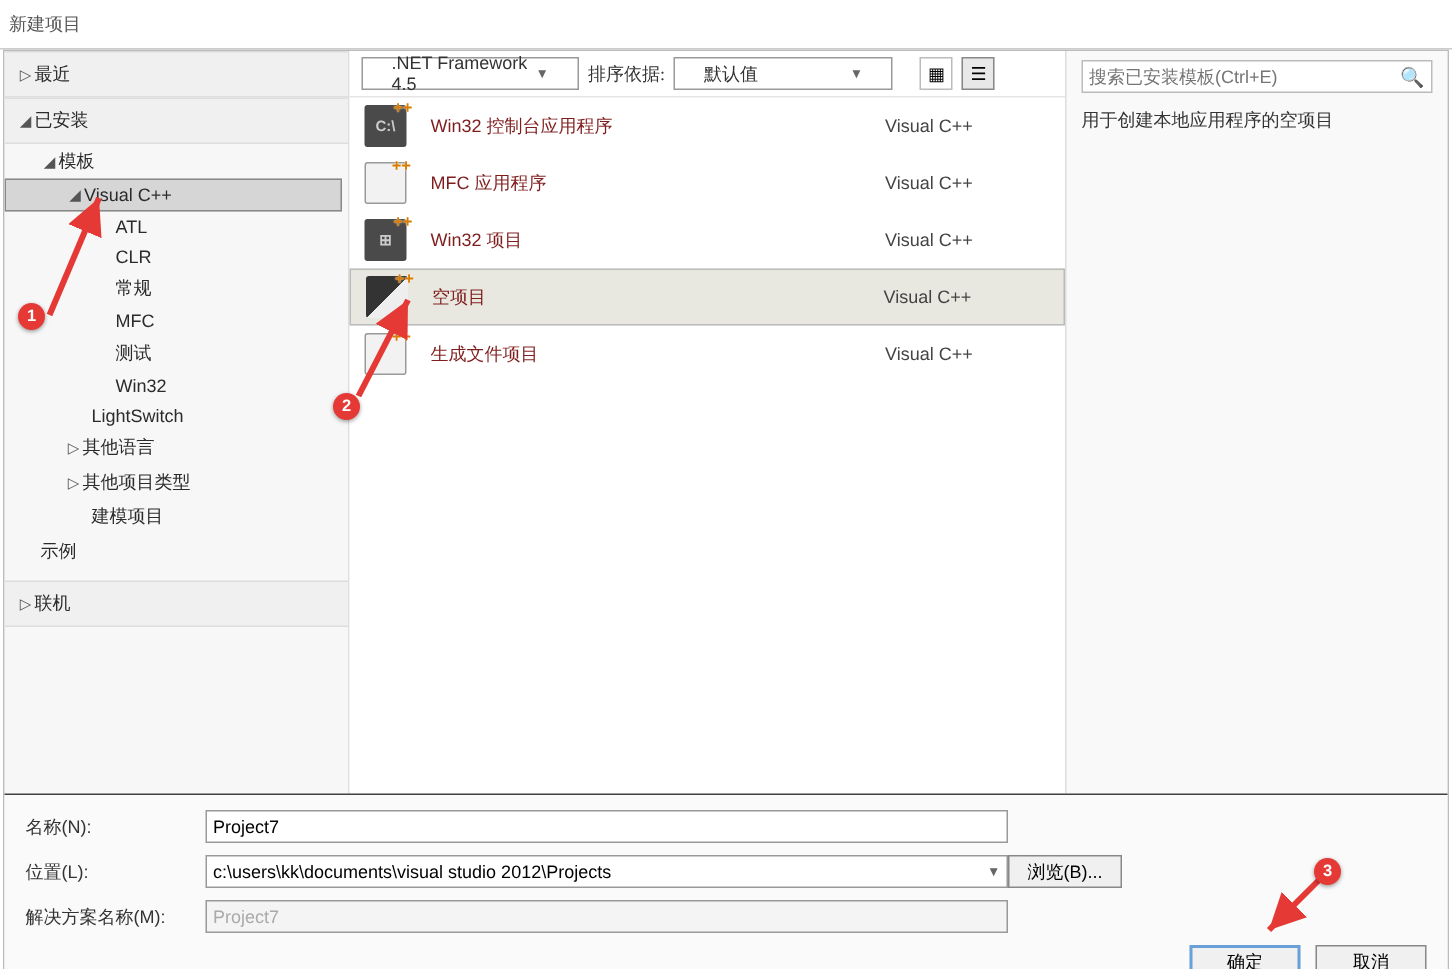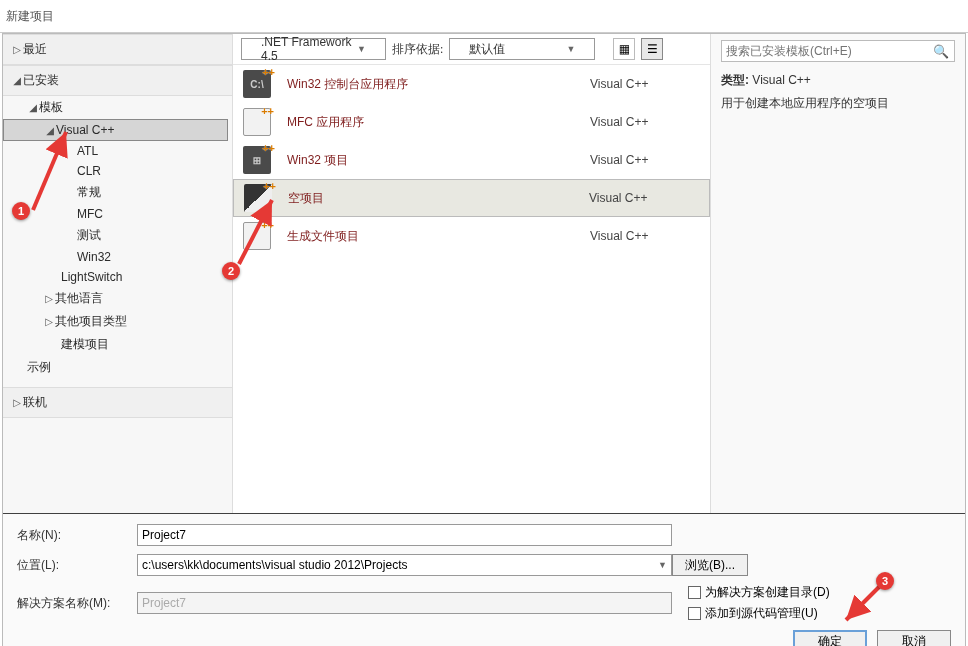--- a/index.html
+++ b/index.html
@@ -179,21 +179,20 @@
           <span class="tmpl-lang">Visual C++</span>
         </div>
       </div>
     </div>
 
     <div class="rightpane">
       <div class="searchbox">
         <input placeholder="搜索已安装模板(Ctrl+E)" style="">
         <span style="font-size:13px;color:#666">🔍</span>
       </div>
-      <div class="desc-line"><b>类型:</b> <span>Visual C++</span></div>
       <div class="desc-line">用于创建本地应用程序的空项目</div>
     </div>
   </div>
 
   <div class="bottom">
     <div class="form-row">
       <div class="form-label">名称(N):</div>
       <div class="form-input" style="max-width:535px">
           <span>Project7</span>
         </div>
@@ -204,30 +203,20 @@
           <span>c:\users\kk\documents\visual studio 2012\Projects</span>
           <span class="caret">▼</span>
         </div>
       <button class="browse-btn">浏览(B)...</button>
     </div>
     <div class="form-row">
       <div class="form-label">解决方案名称(M):</div>
       <div class="form-input disabled" style="max-width:535px">
           <span>Project7</span>
         </div>
-      <div class="checks">
-        <div class="check-row">
-            <span class="checkbox"></span>
-            <span>为解决方案创建目录(D)</span>
-          </div>
-        <div class="check-row">
-            <span class="checkbox"></span>
-            <span>添加到源代码管理(U)</span>
-          </div>
-      </div>
     </div>
     <div class="buttons-row">
       <div class="dlg-btn default">确定</div>
       <div class="dlg-btn">取消</div>
     </div>
   </div>
 </div>
 
 <div class="callout" style="left:12px; top:202px">1</div>
 <div class="arrow-annot" style="left:28px; top:128px">

